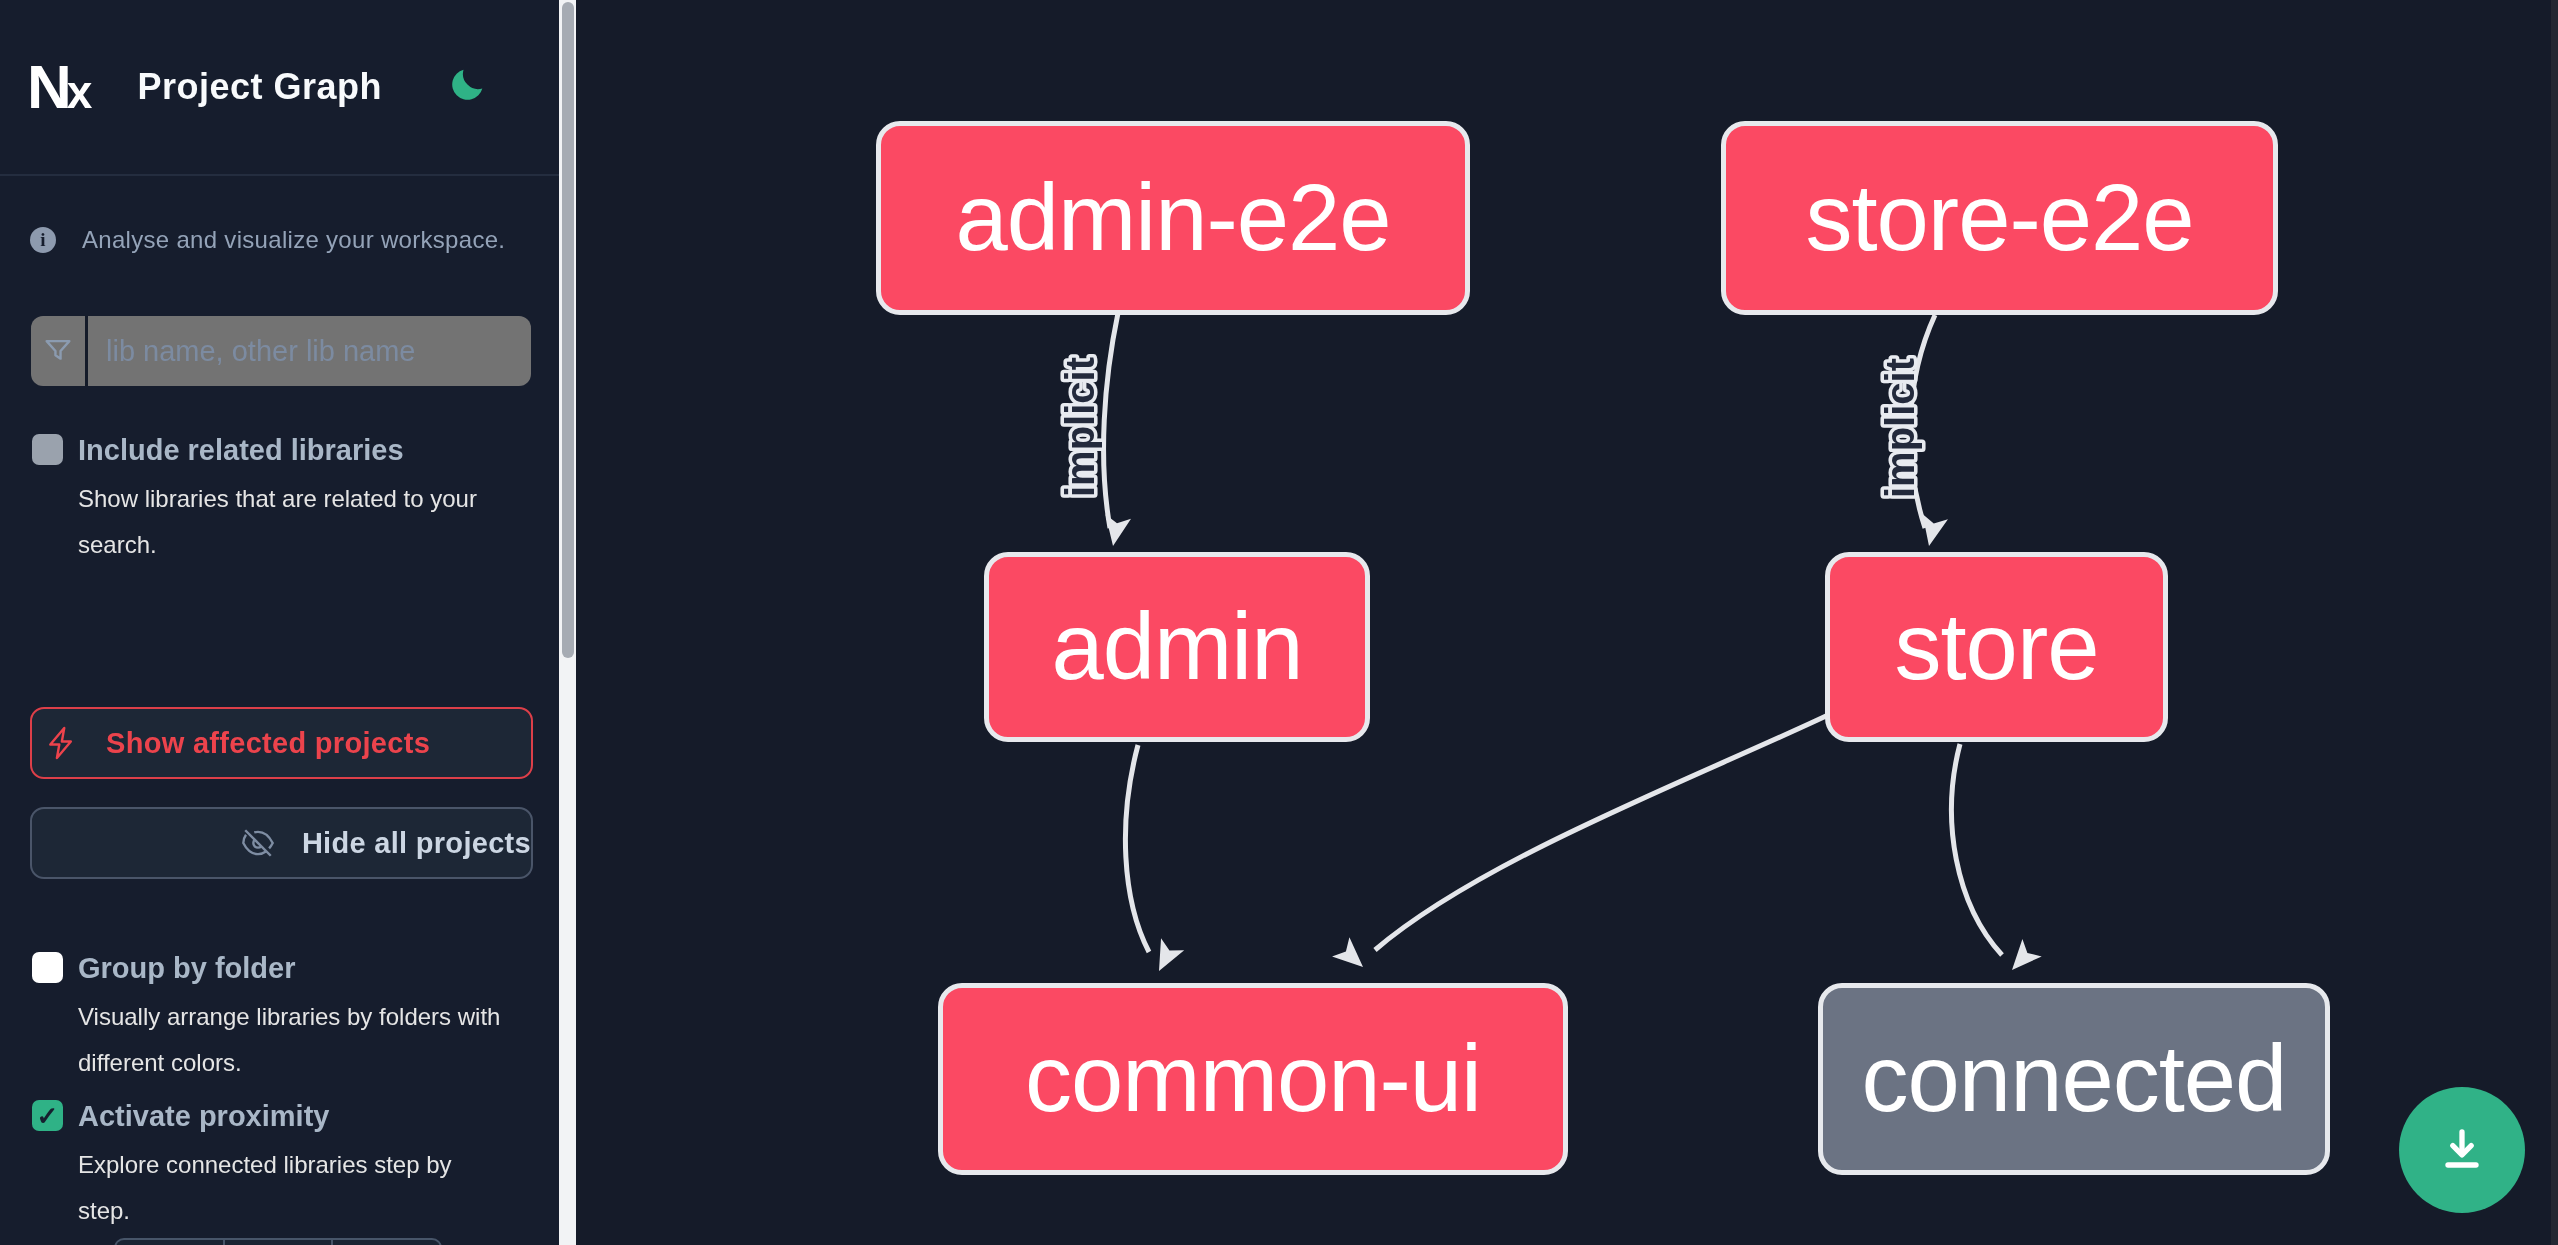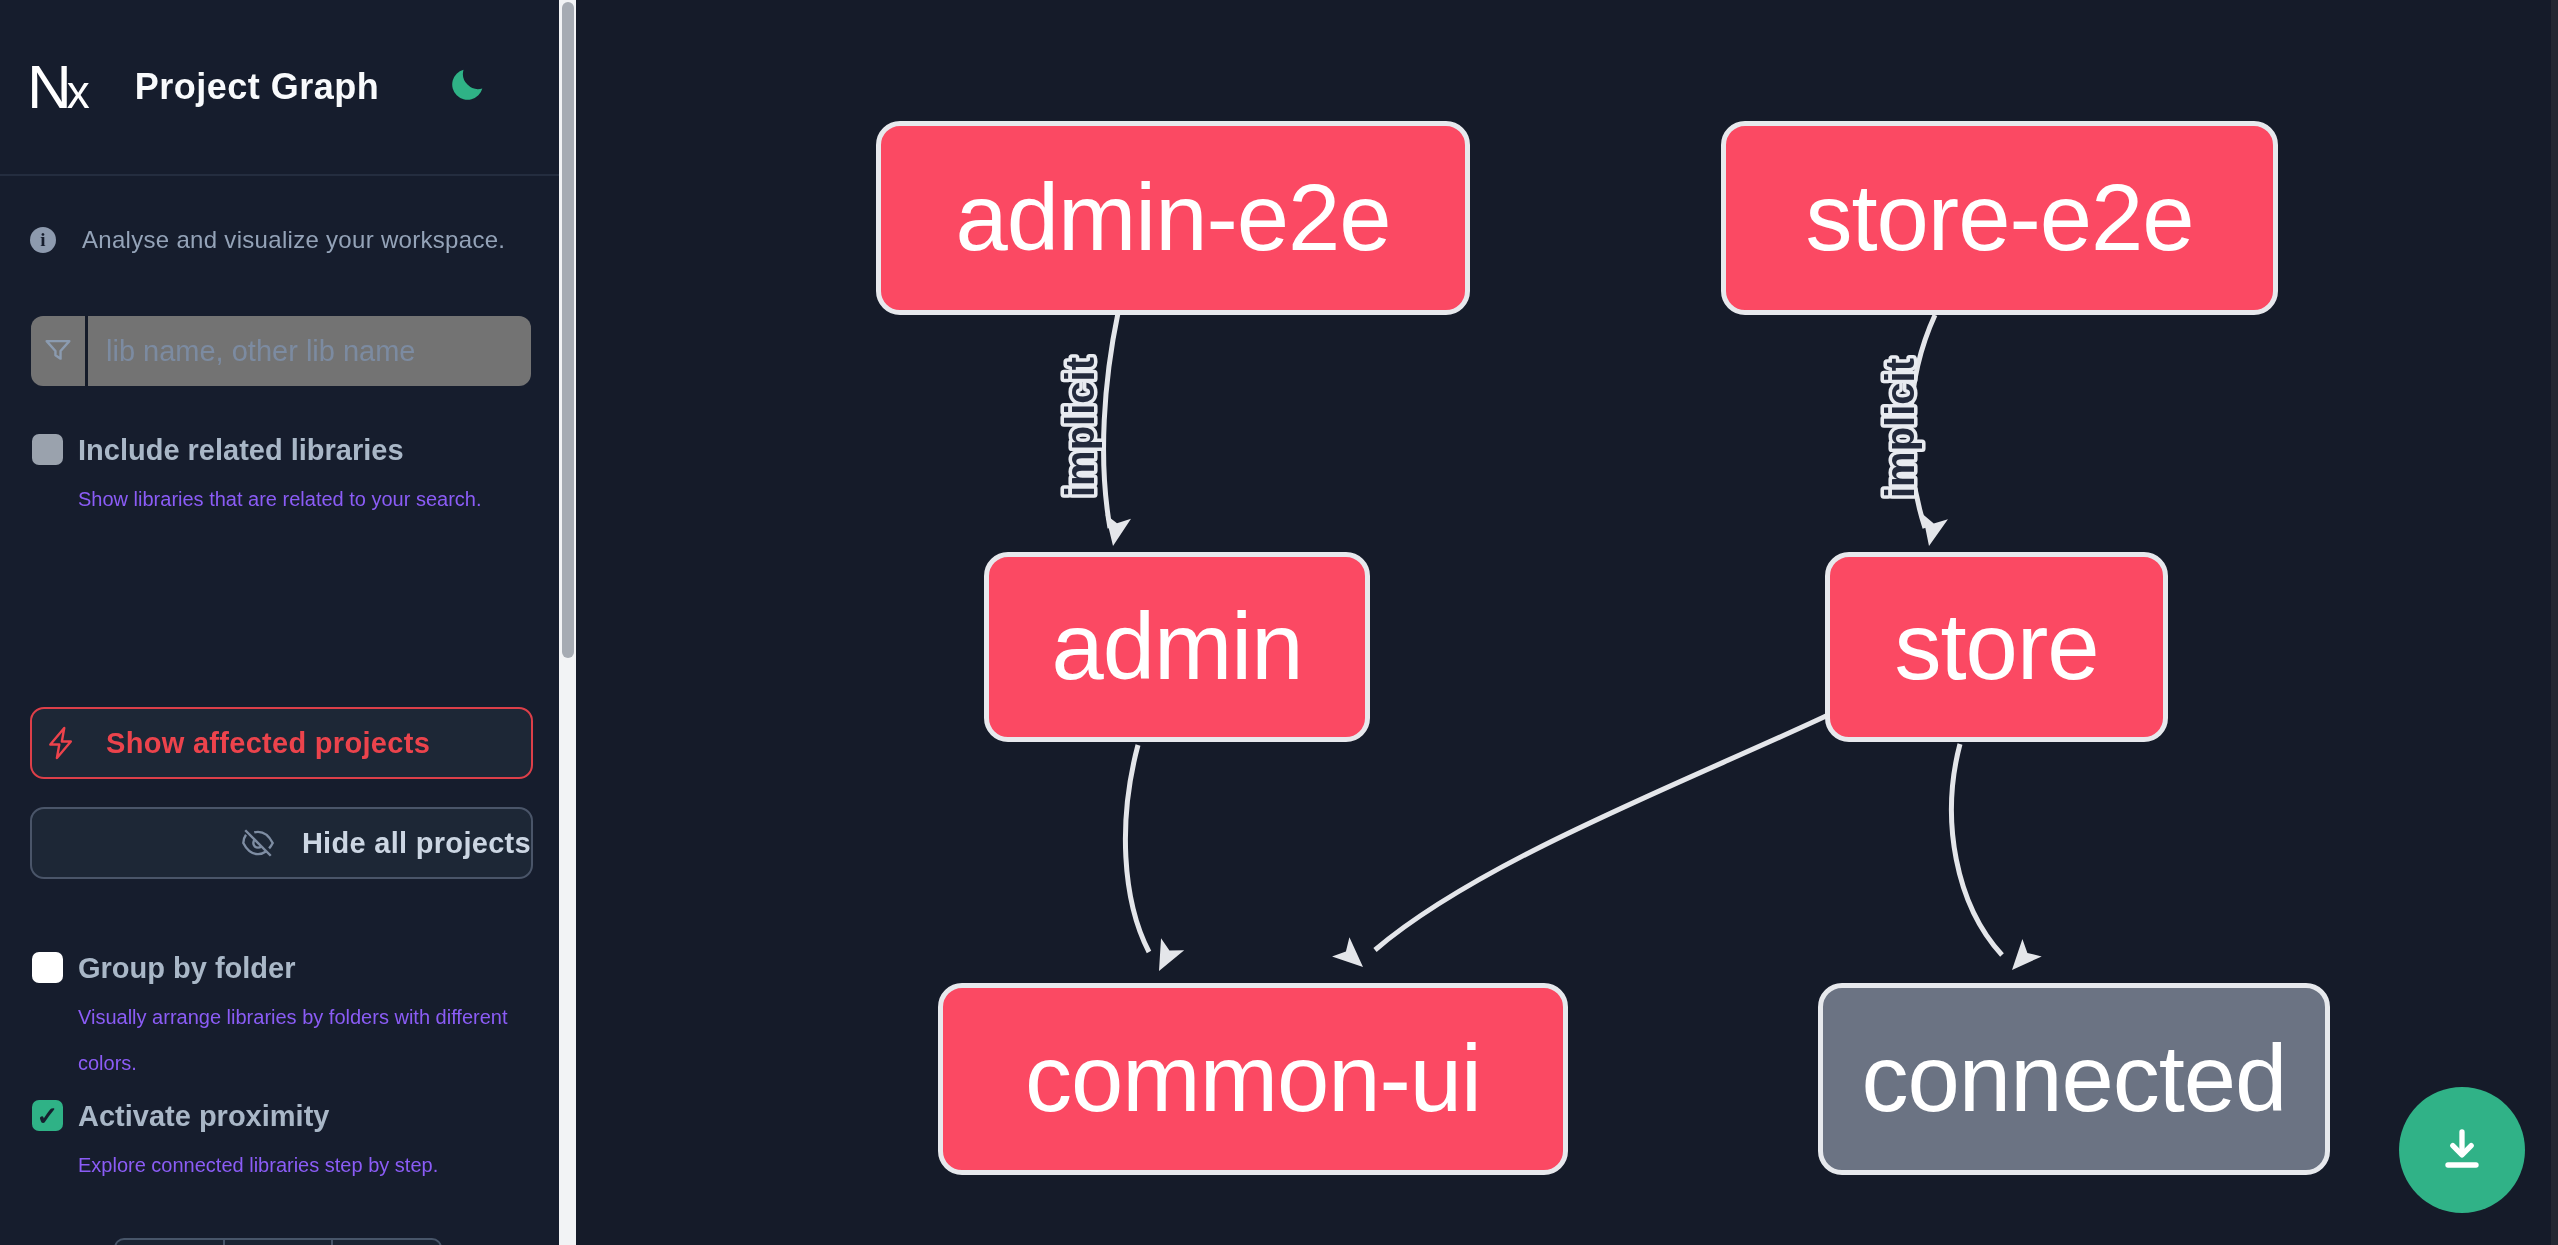--- a/index.html
+++ b/index.html
@@ -5,21 +5,21 @@
   * { margin:0; padding:0; box-sizing:border-box; }
   html,body { width:2558px; height:1245px; overflow:hidden; background:#151b29;
               font-family:"Liberation Sans", sans-serif; }
   .stage { position:relative; width:2558px; height:1245px; }
 
   
   .sidebar { position:absolute; left:0; top:0; width:559px; height:1245px;
              background:#161d2d; }
   .brand-row { position:absolute; left:27px; top:48px; width:505px; height:78px;
                display:flex; align-items:center; }
-  .nx-logo { font-weight:400; font-size:62px; color:#ffffff; letter-spacing:-5px;
+  .nx-logo { font-weight:700; font-size:62px; color:#ffffff; letter-spacing:-5px;
              line-height:1; margin-right:50px; }
   .nx-logo .x { font-size:46px; }
   .app-title { font-size:36px; font-weight:700; color:#f8fafc; letter-spacing:.5px; }
   .moon-btn { position:absolute; right:42px; top:14px; width:46px; height:46px;
               display:flex; align-items:center; justify-content:center; cursor:pointer; }
   .header-divider { position:absolute; left:0; top:174px; width:559px; height:2px;
                     background:#242d3f; }
   .info-row { position:absolute; left:30px; top:226px; width:500px; display:flex;
               align-items:center; gap:26px; }
   .info-icon { width:26px; height:26px; border-radius:50%; background:#8d9aae;
@@ -38,21 +38,21 @@
   .search-input::placeholder { color:#7c8ba1; }
 
   .toggle { position:absolute; left:32px; width:500px; }
   .toggle-box { position:absolute; left:0; top:2px; width:31px; height:31px; border-radius:7px; }
   .box-gray  { background:#9aa2ad; }
   .box-white { background:#ffffff; }
   .box-green { background:#2fb286; display:flex; align-items:center; justify-content:center; }
   .check-glyph { color:#16202f; font-size:26px; font-weight:700; line-height:1; }
   .toggle-label { margin-left:46px; font-size:29px; font-weight:700; color:#a9b7c7;
                   line-height:36px; }
-  .toggle-desc { margin-left:46px; width:432px; font-size:20px; color:#8b5cf6;
+  .toggle-desc { margin-left:46px; width:432px; font-size:24px; color:#e5e5e5;
                  line-height:46px; margin-top:8px; }
 
   .side-btn { position:absolute; left:30px; width:503px; height:72px; border-radius:14px;
               background:#1d2736; display:flex; align-items:center; gap:26px;
               padding:0 0 0 24px; cursor:pointer; }
   .btn-all { border:4px solid #2c6ae4; box-shadow:0 0 0 3px #ffffff; height:74px; }
   .btn-affected { border:2px solid #dd3f49; }
   .btn-hide { border:2px solid #4a5569; }
   .side-btn .lbl { font-size:29px; font-weight:700; letter-spacing:.3px; }
   .btn-all .lbl, .btn-hide .lbl { color:#ccd6e3; }

